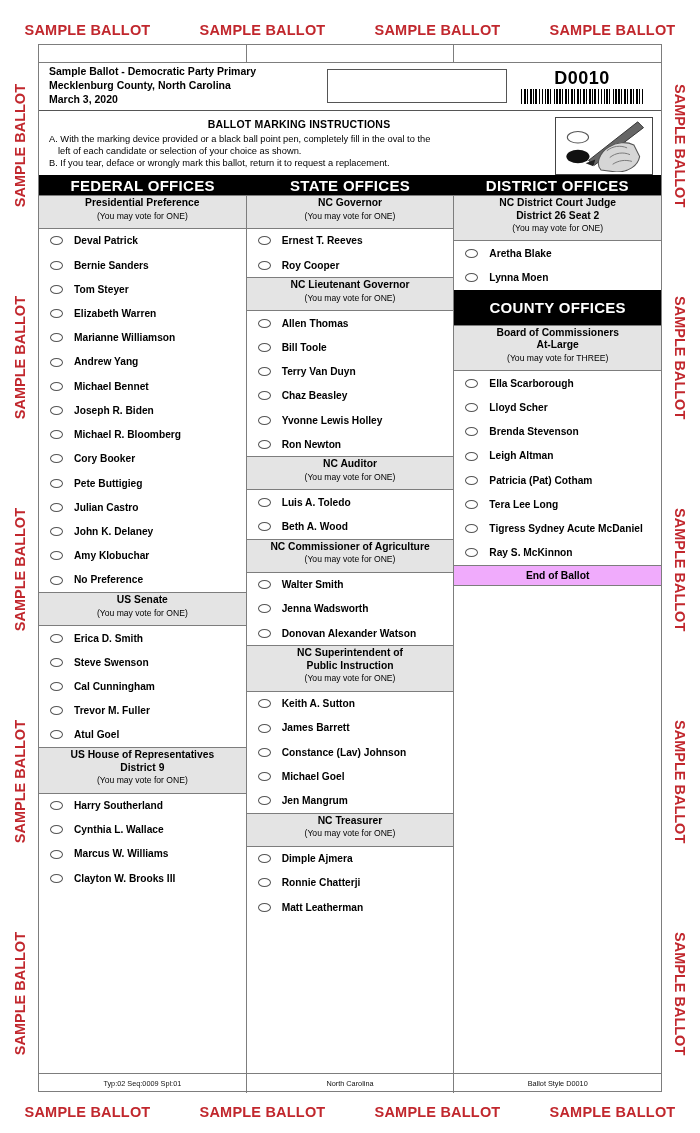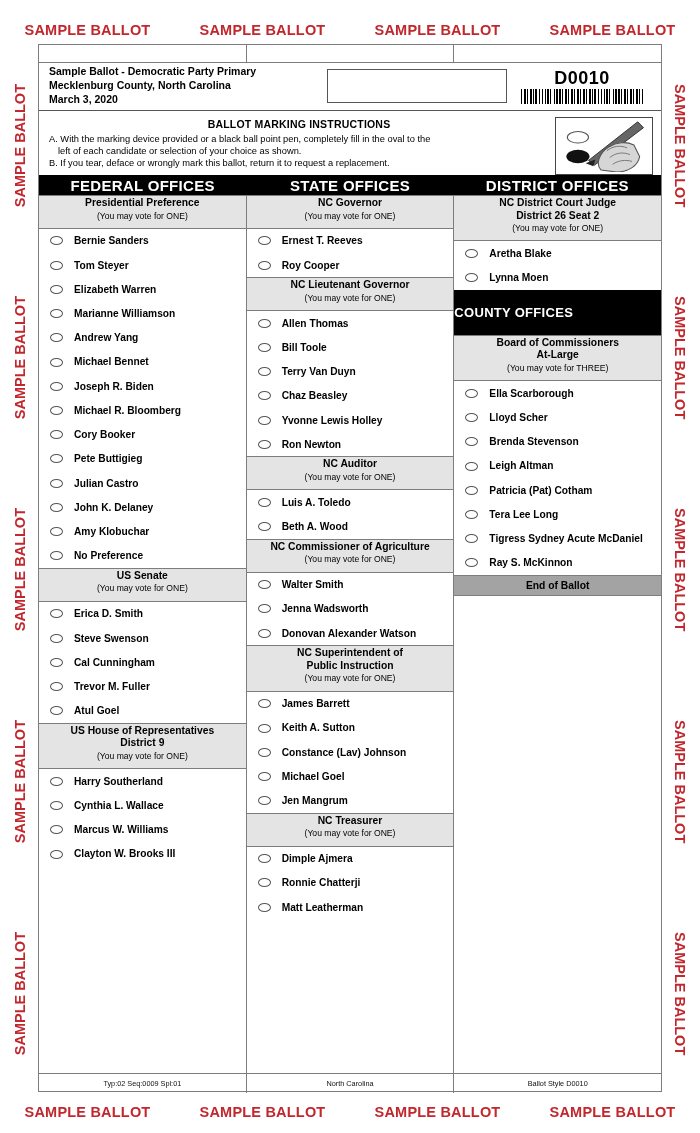--- a/index.html
+++ b/index.html
@@ -221,28 +221,29 @@
   .cand-name {
     font-size: 10.2px;
     font-weight: bold;
     color: #000;
     line-height: 1.1;
   }
 
   .county-bar {
     background: #000;
     color: #fff;
-    font-size: 13px;
+    text-align: center;
+    font-size: 15px;
     font-weight: bold;
     letter-spacing: .3px;
-    padding: 15px 0;
+    padding: 9px 0;
   }
 
   .endbar {
-    background: #a3a3a3;
+    background: #f0abfc;
     border-top: 1.3px solid #7d7d7d;
     border-bottom: 1.3px solid #7d7d7d;
     text-align: center;
     font-size: 10.3px;
     font-weight: bold;
     padding: 4px 0;
   }
 
   
   .foot {
@@ -338,20 +339,24 @@
   </div>
 
   <div class="cols">
     <div class="col" id="col-0">
         <div class="contest-head">
           <div class="contest-title">Presidential Preference</div>
           <div class="contest-sub">(You may vote for ONE)</div>
         </div>
         <div class="cand">
           <div class="oval"></div>
+          <div class="cand-name">Deval Patrick</div>
+        </div>
+        <div class="cand">
+          <div class="oval"></div>
           <div class="cand-name">Bernie Sanders</div>
         </div>
         <div class="cand">
           <div class="oval"></div>
           <div class="cand-name">Tom Steyer</div>
         </div>
         <div class="cand">
           <div class="oval"></div>
           <div class="cand-name">Elizabeth Warren</div>
         </div>
@@ -512,25 +517,25 @@
         <div class="cand">
           <div class="oval"></div>
           <div class="cand-name">Donovan Alexander Watson</div>
         </div>
         <div class="contest-head">
           <div class="contest-title">NC Superintendent of<br>Public Instruction</div>
           <div class="contest-sub">(You may vote for ONE)</div>
         </div>
         <div class="cand">
           <div class="oval"></div>
+          <div class="cand-name">Keith A. Sutton</div>
+        </div>
+        <div class="cand">
+          <div class="oval"></div>
           <div class="cand-name">James Barrett</div>
-        </div>
-        <div class="cand">
-          <div class="oval"></div>
-          <div class="cand-name">Keith A. Sutton</div>
         </div>
         <div class="cand">
           <div class="oval"></div>
           <div class="cand-name">Constance (Lav) Johnson</div>
         </div>
         <div class="cand">
           <div class="oval"></div>
           <div class="cand-name">Michael Goel</div>
         </div>
         <div class="cand">

